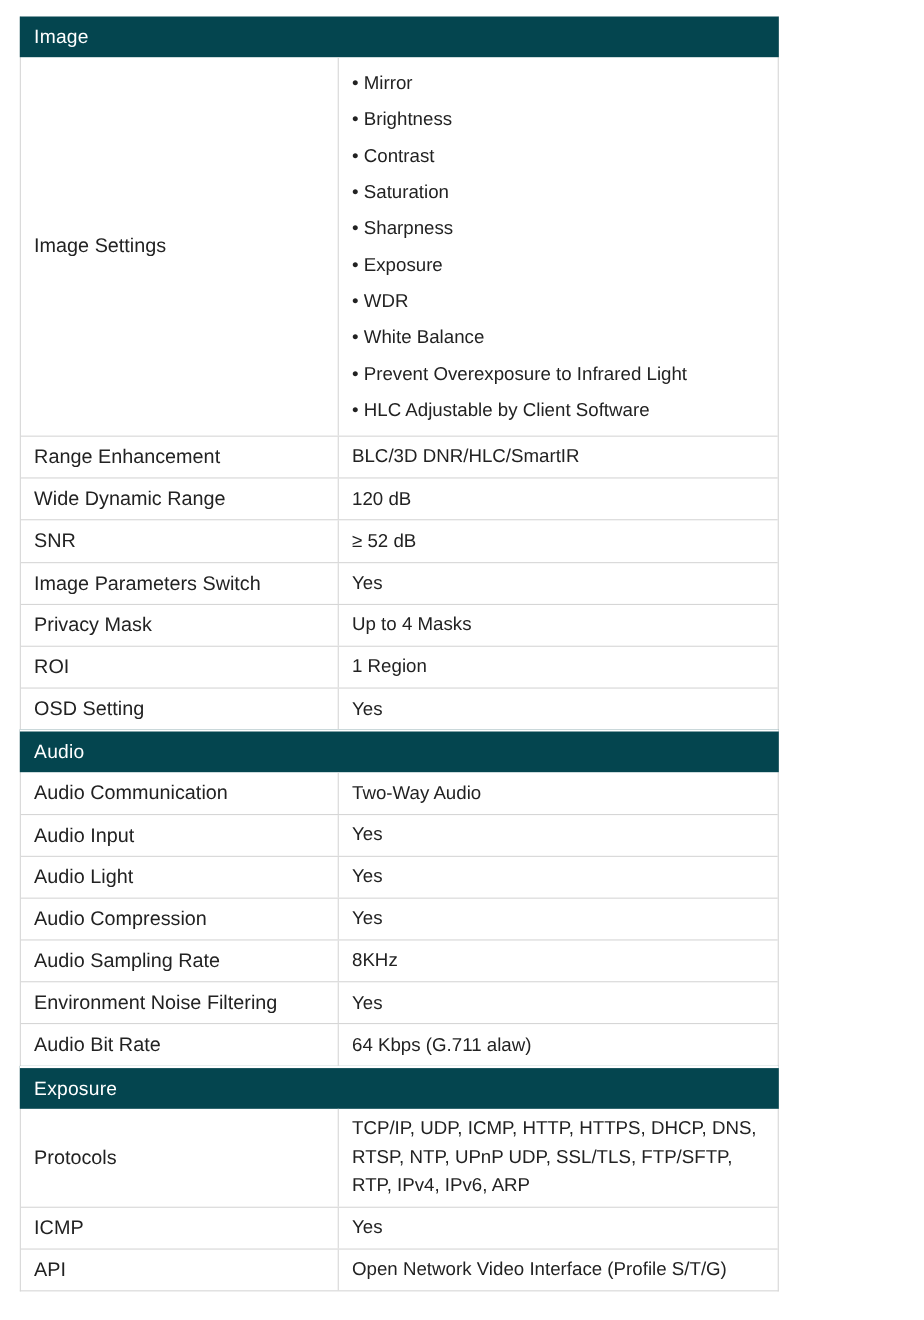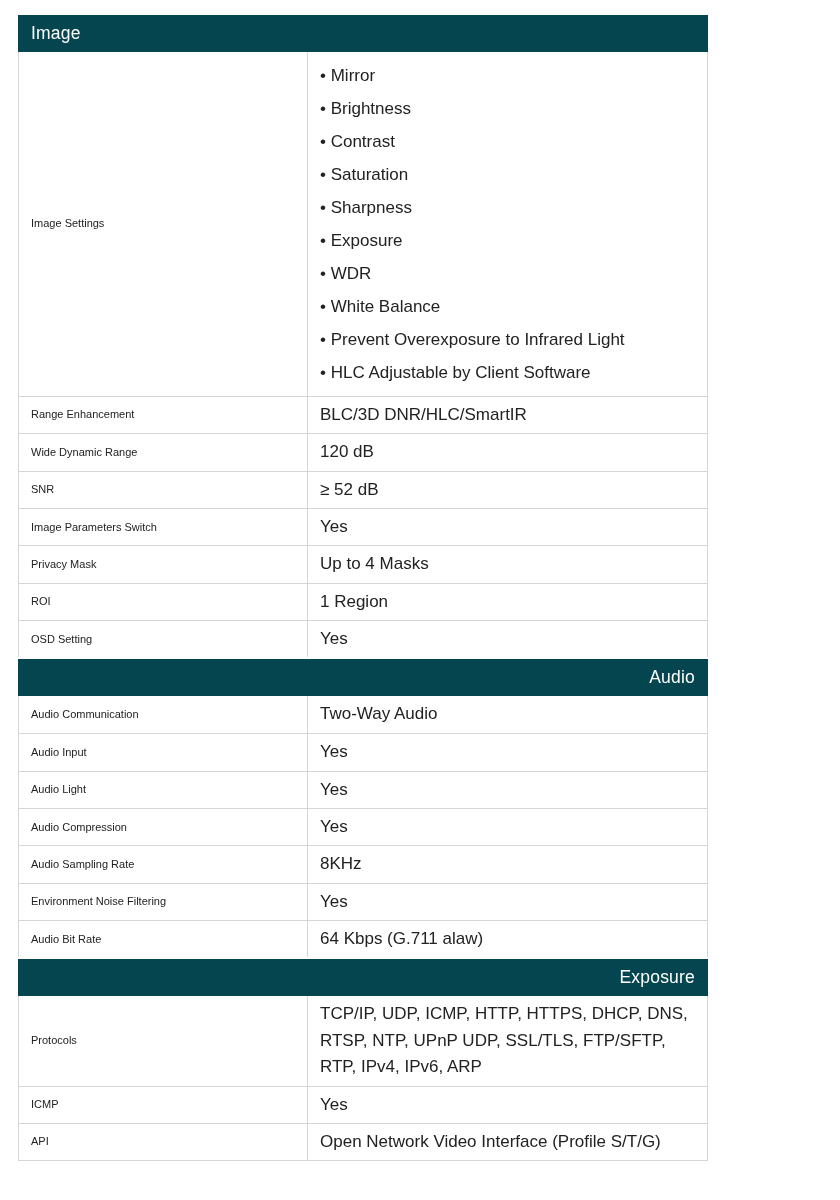--- a/index.html
+++ b/index.html
@@ -24,50 +24,50 @@
     height: 37px;
     display: flex;
     align-items: center;
     padding: 0 13px;
     font-size: 17.5px;
     letter-spacing: 0.2px;
     margin: 0 -1px; 
   }
   .section:not(:first-child) .section-header {
     border-top: 2px solid #ffffff;
-    justify-content: flex-end;
   }
   .row {
     display: flex;
     align-items: stretch;
     min-height: 37px;
     box-sizing: border-box;
   }
   .row + .row {
     border-top: 1px solid #d6d6d6;
   }
   .cell-label {
     flex: 0 0 289px;
     box-sizing: border-box;
     border-right: 1px solid #d6d6d6;
     padding: 6px 12px;
     display: flex;
     align-items: center;
-    font-size: 11px;
+    font-size: 18px;
     line-height: 1.4;
   }
   .cell-label .txt {
     max-width: 232px;
   }
   .cell-value {
     flex: 1 1 auto;
     box-sizing: border-box;
     padding: 5px 12px;
     display: flex;
     flex-direction: column;
+    justify-content: center;
     font-size: 17px;
     line-height: 1.55;
   }
   ul.bullet-list {
     list-style: none;
     margin: 0;
     padding: 2px 0;
   }
   ul.bullet-list li {
     line-height: 33px;

